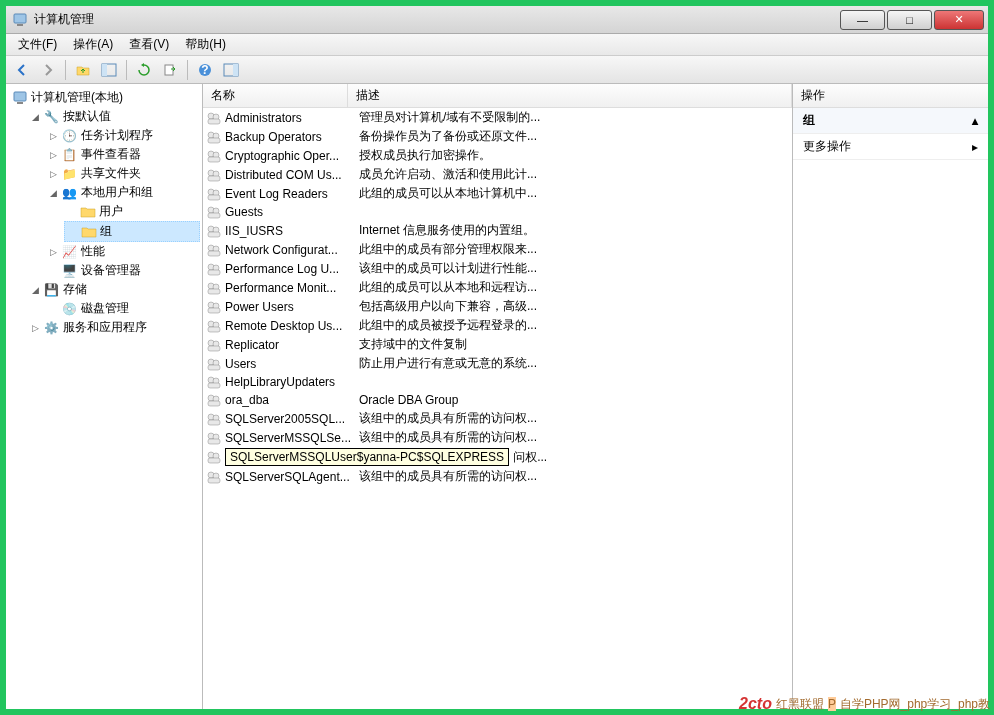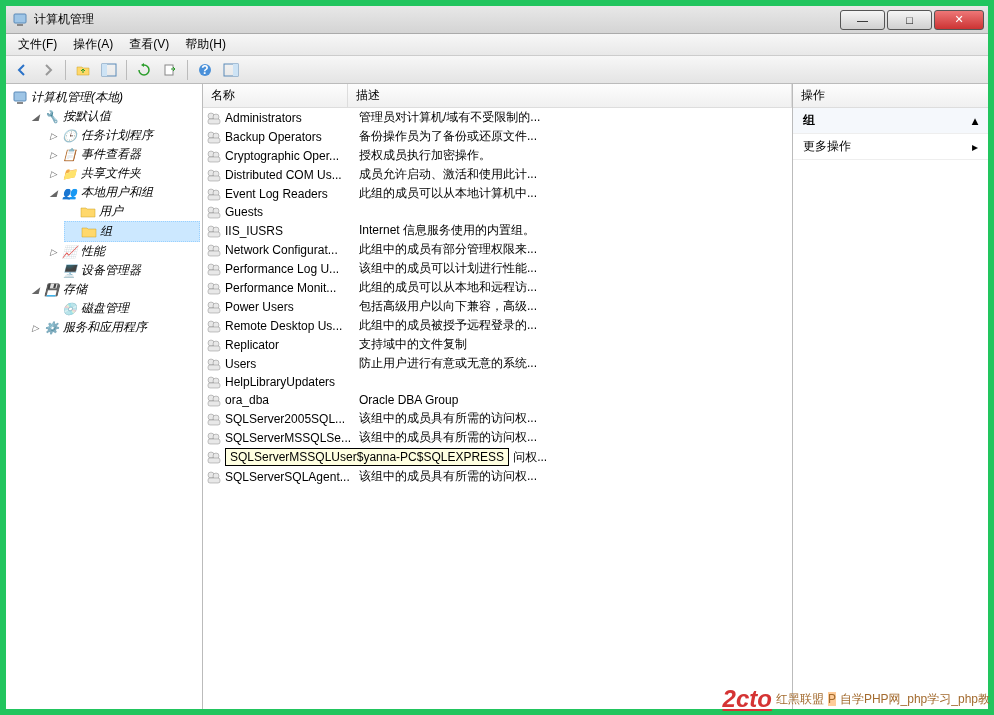--- a/index.html
+++ b/index.html
@@ -22,21 +22,21 @@
 
 .toolbar { height: 28px; background: linear-gradient(#f7f7f7,#e4e4e4); border-bottom:1px solid #bbb; display:flex; align-items:center; padding: 0 4px; gap:2px;}
 .tbtn { width: 24px; height: 22px; border:1px solid transparent; border-radius:2px; display:flex; align-items:center; justify-content:center; }
 .tbsep { width:1px; height:20px; background:#bbb; margin:0 3px; }
 
 .content { display:flex; height: calc(100% - 78px); }
 
 
 .tree-panel { width: 197px; border-right: 1px solid #bbb; background:#fff; overflow:auto; padding: 4px 2px;}
 .tree ul { list-style:none; padding-left: 18px; }
-.tree > ul { padding-left: 2px; font-style: italic; }
+.tree > ul { padding-left: 2px; }
 .tnode { display:flex; align-items:center; padding:1px 2px; gap:3px; white-space:nowrap; }
 .tnode .exp { width:11px; height:11px; display:inline-flex; align-items:center; justify-content:center; font-size:9px; color:#666;}
 .tnode .ticon { width:16px; height:16px; display:inline-flex; align-items:center; justify-content:center; }
 .tnode.selected { background:#cce8ff; border:1px dotted #99d1ff; }
 
 
 .list-panel { flex:1; border-right:1px solid #bbb; background:#fff; display:flex; flex-direction:column; overflow:hidden;}
 .list-header { display:flex; border-bottom:1px solid #ddd; background:linear-gradient(#fdfdfd,#f0f0f0); }
 .list-header .col { padding: 3px 8px; border-right:1px solid #ddd; }
 .col-name { width: 145px; }
@@ -54,21 +54,21 @@
 .action-section { padding:4px 10px; border-bottom:1px solid #eee; display:flex; justify-content:space-between; align-items:center;}
 .action-section.title { background:#f5f8fc; font-weight:bold;}
 
 
 .svg-folder { fill:#ffd86b; stroke:#c9a227; stroke-width:0.5;}
 .svg-group { fill:#e8e8e8; stroke:#888; stroke-width:0.5;}
 .svg-monitor { fill:#9ec5e6; stroke:#5a8ab8;}
 
 
 .wm { position:absolute; right:4px; bottom:2px; font-size:11px; color:#a36b2f; display:flex; align-items:center; gap:4px;}
-.wm .logo { color:#d53434; font-weight:bold; font-size:24px; font-style:italic;text-decoration:underline;}
+.wm .logo { color:#d53434; font-weight:bold; font-size:16px; font-style:italic;}
 </style>
 </head>
 <body>
 
 <div class="window">
 
   <div class="titlebar">
     <span class="icon">
       <svg width="16" height="16" viewBox="0 0 16 16">
           <rect class="svg-monitor" x="2" y="2" width="12" height="9" rx="1"></rect>

